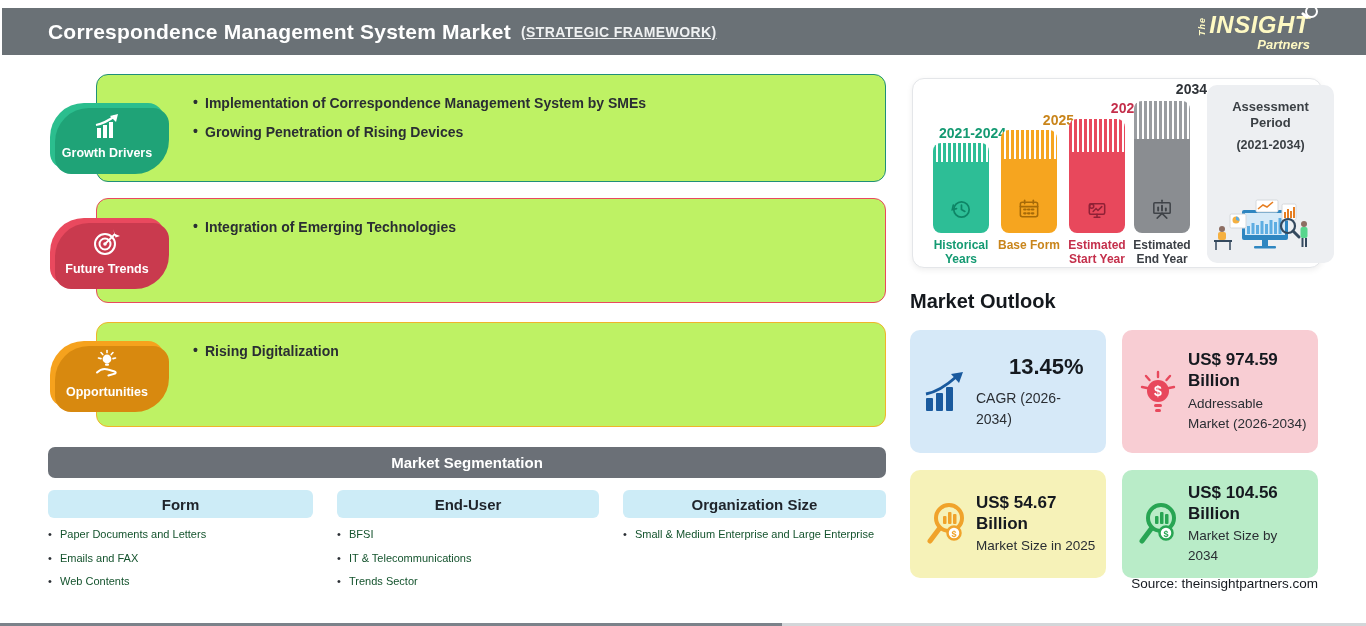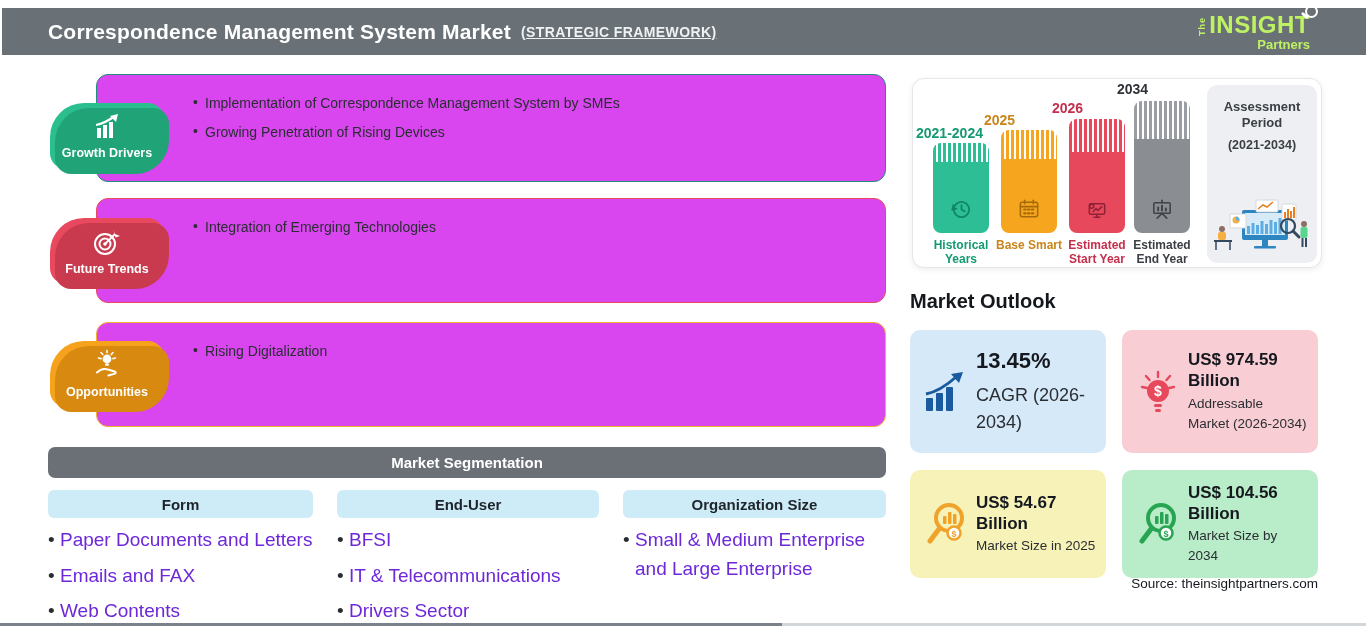--- a/index.html
+++ b/index.html
@@ -5,33 +5,33 @@
   * { box-sizing: border-box; margin: 0; padding: 0; }
   html,body { width:1366px; height:626px; background:#fff; overflow:hidden;
     font-family:"Liberation Sans", sans-serif; }
   .stage { position:relative; width:1366px; height:626px; background:#fff; }
 
   
   .header { position:absolute; left:2px; top:8px; right:0; height:47px; background:#6A7176;
     display:flex; align-items:center; padding:0 46px; color:#fff; }
   .header-title { font-size:21px; font-weight:bold; letter-spacing:.2px; }
   .header-subtitle { font-size:14px; font-weight:600; margin-left:10px; color:#EFF1F2; letter-spacing:.4px;text-decoration:underline; }
-  .logo { margin-left:auto; margin-right:10px; display:flex; align-items:flex-start; color:#bef264; }
+  .logo { margin-left:auto; margin-right:10px; display:flex; align-items:flex-start; color:#fef9c3;font-style:italic; }
   .logo-the { writing-mode:vertical-rl; transform:rotate(180deg); font-size:9px; font-weight:bold;
     letter-spacing:1px; margin-top:4px; margin-right:2px; }
   .logo-main { position:relative; line-height:1; }
   .logo-insight { font-size:24px; font-weight:800; letter-spacing:.5px; }
   .logo-lens { position:absolute; right:-8px; top:-8px; width:13px; height:13px;
     border:2.6px solid #fff; border-radius:50%; }
   .logo-lens::after { content:""; position:absolute; left:-6px; bottom:-1px; width:8px; height:2.6px;
     background:#fff; transform:rotate(38deg); border-radius:2px; }
   .logo-partners { font-size:13px; font-weight:bold; text-align:right; margin-top:1px; }
 
   
-  .fw-box { position:absolute; left:96px; width:790px; background:#d946ef; border-radius:12px; }
+  .fw-box { position:absolute; left:96px; width:790px; background:#bef264; border-radius:12px;font-weight:bold; }
   .fw-box ul { list-style:none; padding:20px 24px 0 94px; }
   .fw-box li { position:relative; font-size:14px; color:#2A2E33; padding-left:14px; margin-bottom:13px; }
   .fw-box li::before { content:"•"; position:absolute; left:2px; top:-1px; color:#2A2E33; }
   .box-growth { top:74px; height:108px; border:1.6px solid #1F8F79; }
   .box-trends { top:198px; height:105px; border:1.6px solid #E9495E; }
   .box-opps   { top:322px; height:105px; border:1.6px solid #F0B42A; }
 
   .badge { position:absolute; left:50px; width:114px; height:66px; z-index:3;
     display:flex; flex-direction:column; align-items:center; justify-content:center;
     border-radius:34px 16px 34px 16px; color:#fff; }
@@ -45,34 +45,34 @@
   
   .seg-bar { position:absolute; left:48px; top:447px; width:838px; height:31px; background:#6B7077;
     border-radius:7px; display:flex; align-items:center; justify-content:center;
     color:#fff; font-size:15px; font-weight:bold; }
   .seg-head { position:absolute; top:490px; height:28px; background:#CDECF7; border-radius:6px;
     display:flex; align-items:center; justify-content:center; font-size:15px; font-weight:bold; color:#1F242B; }
   .seg-head-1 { left:48px;  width:265px; }
   .seg-head-2 { left:337px; width:262px; }
   .seg-head-3 { left:623px; width:263px; }
   .seg-list { position:absolute; top:526px; list-style:none; }
-  .seg-list li { position:relative; font-size:19px; color:#6d28d9; padding-left:12px; margin-bottom:7px; line-height:1.5; }
+  .seg-list li { position:relative; font-size:11px; color:#14532d; padding-left:12px; margin-bottom:7px; line-height:1.5; }
   .seg-list li::before { content:"•"; position:absolute; left:0; color:#2A2E33; }
   .seg-list-1 { left:48px;  width:270px; }
   .seg-list-2 { left:337px; width:270px; }
   .seg-list-3 { left:623px; width:258px; }
 
   
   .year-panel { position:absolute; left:912px; top:78px; width:410px; height:190px; background:#fff;
     border:1px solid #E4E6E9; border-radius:12px; box-shadow:0 2px 6px rgba(0,0,0,.07); }
   .tl-bar { position:absolute; width:56px; }
   .tl-stripes { width:100%; border-radius:8px 8px 0 0; }
   .tl-solid { width:100%; border-radius:0 0 8px 8px; position:relative; }
   .tl-icon { position:absolute; bottom:7px; left:50%; transform:translateX(-50%); }
-  .tl-year { position:absolute; font-size:14px; font-weight:bold; text-align:left; width:90px; }
+  .tl-year { position:absolute; font-size:14px; font-weight:bold; text-align:right; width:90px; }
   .tl-caption { position:absolute; top:160px; width:74px; font-size:12px; font-weight:bold;
     text-align:center; line-height:1.15; }
   .bar-1 { left:20px;  top:64px; height:90px;  }
   .bar-2 { left:88px;  top:51px; height:103px; }
   .bar-3 { left:156px; top:40px; height:114px; }
   .bar-4 { left:221px; top:22px; height:132px; }
   .st-1 { height:19px; background:repeating-linear-gradient(90deg,#2DBE96 0 3px,#fff 3px 5px); }
   .st-2 { height:29px; background:repeating-linear-gradient(90deg,#F6A51F 0 3px,#fff 3px 5px); }
   .st-3 { height:33px; background:repeating-linear-gradient(90deg,#E8485C 0 3px,#fff 3px 5px); }
   .st-4 { height:38px; background:repeating-linear-gradient(90deg,#9A9DA1 0 3px,#fff 3px 5px); }
@@ -81,36 +81,36 @@
   .so-3 { height:81px;  background:#E8485C; }
   .so-4 { height:94px;  background:#8A8D91; }
   .yr-1 { left:3px;   top:46px; color:#149A72; }
   .yr-2 { left:71px;  top:33px; color:#C9851B; }
   .yr-3 { left:139px; top:21px; color:#C42F4B; }
   .yr-4 { left:204px; top:2px;  color:#2F3338; }
   .cap-1 { left:11px;  color:#149A72; }
   .cap-2 { left:79px;  color:#C9851B; }
   .cap-3 { left:147px; color:#C42F4B; }
   .cap-4 { left:212px; color:#3C4046; }
-  .assess-box { position:absolute; left:294px; top:6px; width:110px; height:178px; background:#EDEFF2;
+  .assess-box { position:absolute; left:294px; top:6px; width:127px; height:178px; background:#EDEFF2;
     border-radius:10px; text-align:center; padding-top:14px; }
   .assess-title { font-size:13px; font-weight:bold; color:#3A3F44; line-height:1.25; width:84px; margin:0 auto; }
   .assess-range { font-size:12.5px; font-weight:bold; color:#3A3F44; margin-top:6px; }
   .assess-illu { position:absolute; bottom:5px; left:5px; }
 
   
   .mo-heading { position:absolute; left:910px; top:290px; font-size:20px; font-weight:bold; color:#14181D; }
   .card { position:absolute; width:196px; border-radius:10px; display:flex; align-items:center; padding:0 10px; }
   .card-icon { flex:0 0 52px; display:flex; align-items:center; justify-content:center; }
   .card-text { margin-left:4px; }
   .card-value { font-size:17px; font-weight:bold; color:#15191F; line-height:1.25; }
   .card-caption { font-size:13.5px; color:#2A2E33; line-height:1.5; margin-top:2px; }
   .card-blue   { left:910px;  top:330px; height:123px; background:#D6E9F8; }
-  .card-blue .card-value { font-size:22px; }
-  .card-blue .card-caption { font-size:18px; margin-top:7px; }
+  .card-blue .card-value { font-size:22px;margin-left:33px; }
+  .card-blue .card-caption { font-size:14px; margin-top:7px; }
   .card-pink   { left:1122px; top:330px; height:123px; background:#F8CDD3; }
   .card-yellow { left:910px;  top:470px; height:108px; background:#F6F2B8; }
   .card-green  { left:1122px; top:470px; height:108px; background:#B9ECC8; }
 
   .source-line { position:absolute; right:48px; top:576px; font-size:13.5px; color:#15191F; }
 
   
   .edge-dark  { position:absolute; left:0; bottom:0; width:782px; height:3px; background:#7B828A; }
   .edge-light { position:absolute; left:782px; bottom:0; right:0; height:3px; background:#D3D6D9; }
 </style>
@@ -199,21 +199,21 @@
   <div class="seg-head seg-head-1">Form</div>
   <div class="seg-head seg-head-3">Organization Size</div>
   <ul class="seg-list seg-list-1">
     <li>Paper Documents and Letters</li>
     <li>Emails and FAX</li>
     <li>Web Contents</li>
   </ul>
   <ul class="seg-list seg-list-2">
     <li>BFSI</li>
     <li>IT &amp; Telecommunications</li>
-    <li>Drivers Sector</li>
+    <li>Trends Sector</li>
   </ul>
   <ul class="seg-list seg-list-3">
     <li>Small &amp; Medium Enterprise and Large Enterprise</li>
   </ul>
 
   <div class="year-panel">
     <div class="tl-year yr-1">2021-2024</div>
     <div class="tl-year yr-2">2025</div>
     <div class="tl-year yr-3">2026</div>
     <div class="tl-year yr-4">2034</div>
@@ -278,21 +278,21 @@
             </g>
             <line x1="13" y1="3.5" x2="13" y2="6"></line>
             <line x1="13" y1="17" x2="8" y2="22"></line>
             <line x1="13" y1="17" x2="18" y2="22"></line>
           </svg>
         </span>
       </div>
     </div>
 
     <div class="tl-caption cap-1">Historical Years</div>
-    <div class="tl-caption cap-2">Base Smart</div>
+    <div class="tl-caption cap-2">Base Form</div>
     <div class="tl-caption cap-3">Estimated Start Year</div>
     <div class="tl-caption cap-4">Estimated End Year</div>
 
     <div class="assess-box">
       <div class="assess-title">Assessment Period</div>
       <div class="assess-range">(2021-2034)</div>
       <span class="assess-illu">
         <svg width="100" height="58" viewBox="0 0 100 58">
           <rect x="30" y="14" width="46" height="30" rx="2" fill="#2E86C1"></rect>
           <rect x="33" y="17" width="40" height="22" fill="#D6EAF8"></rect>

